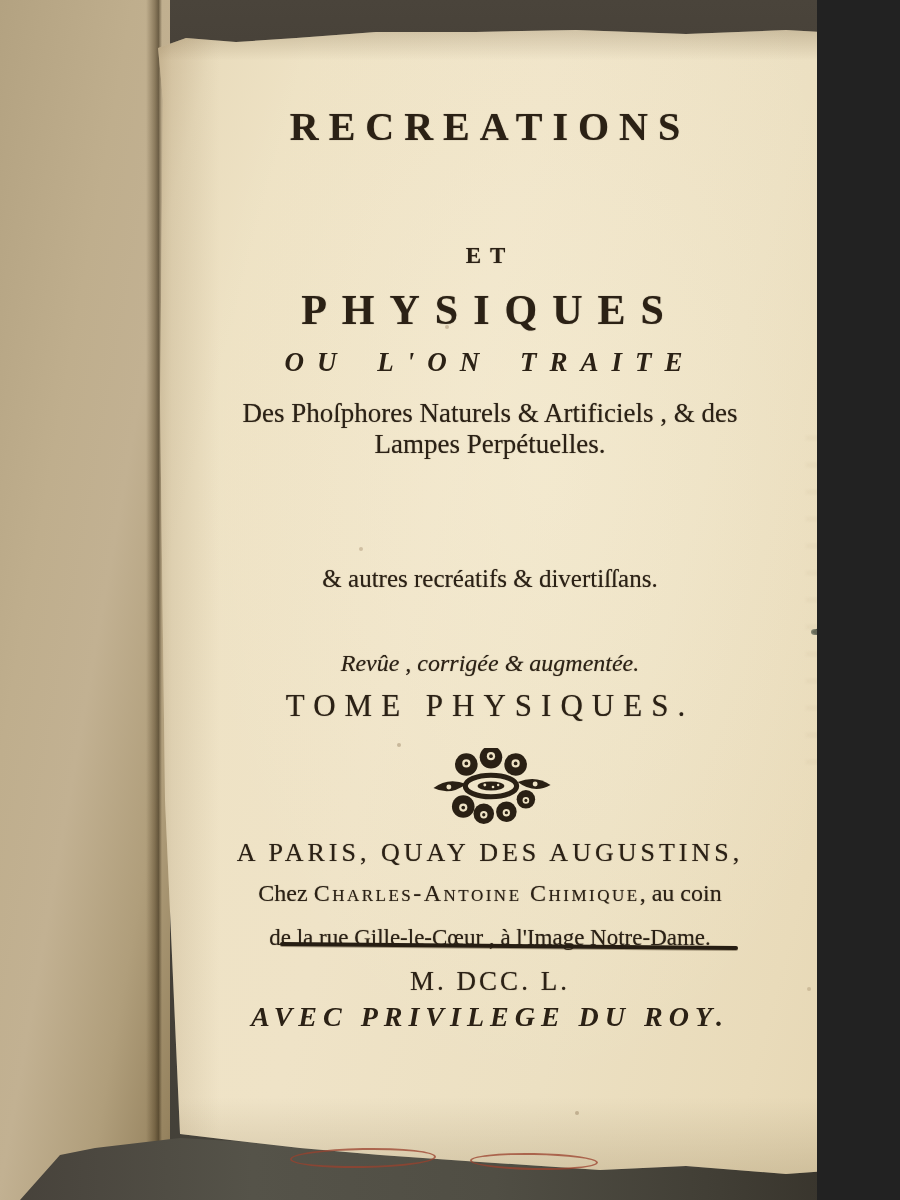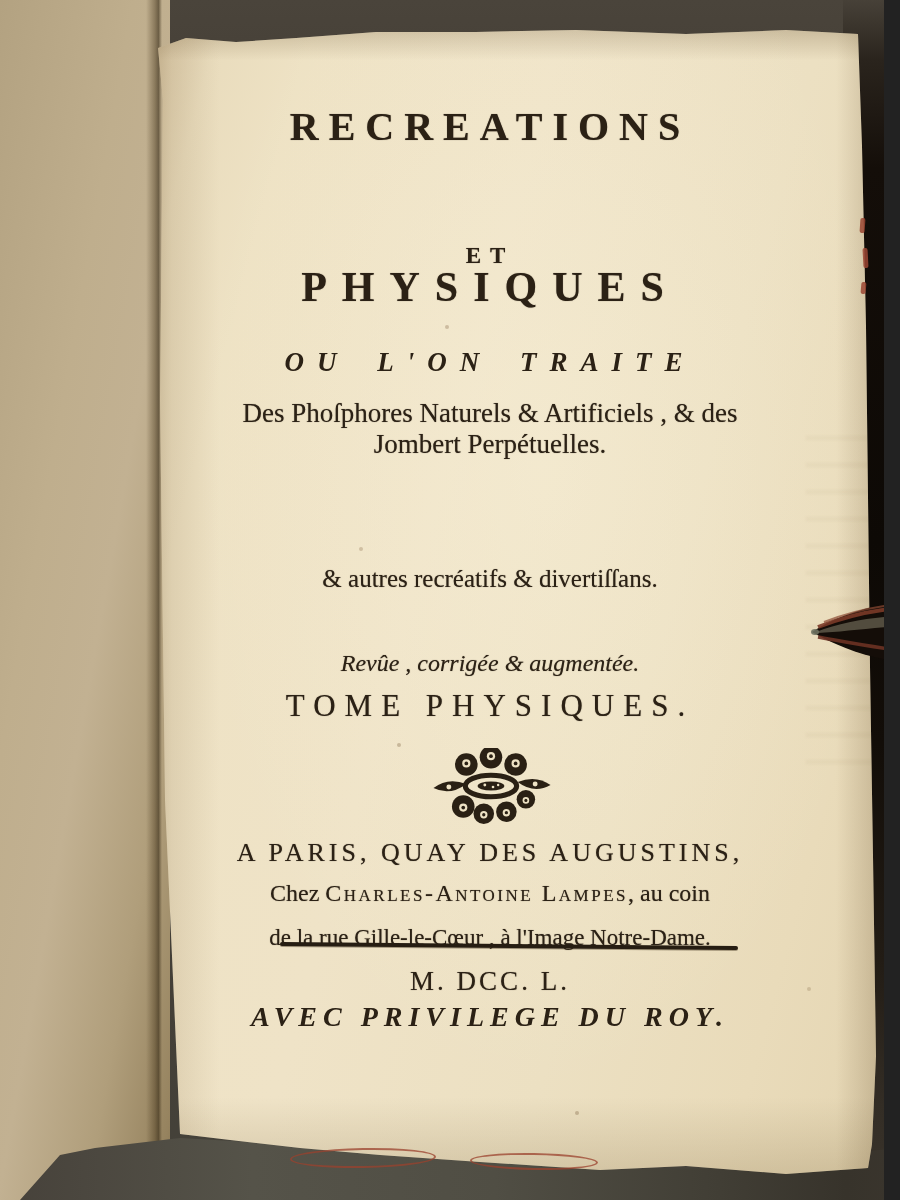--- a/index.html
+++ b/index.html
@@ -1,17 +1,17 @@
 <!DOCTYPE html>
 <html><head>
 <meta charset="utf-8">
 <style>
   html,body{margin:0;padding:0;background:#222;}
   .photo{
-    position:relative;width:884px;height:1200px;overflow:hidden;
+    position:relative;width:817px;height:1200px;overflow:hidden;
     background:linear-gradient(180deg,#4a443b 0%,#433d34 12%,#3f3931 50%,#45423a 100%);
     font-family:"Liberation Serif","DejaVu Serif",serif;
   }
   .layer{position:absolute;}
   
   .backdrop-right{
     left:843px;top:0;width:57px;height:1200px;
     background:linear-gradient(180deg,#474138 0%,#2a241d 5%,#140e09 14%,#0d0905 45%,#120d08 62%,#221c15 80%,#332d25 92%,#3a342c 100%);
   }
   
@@ -45,21 +45,21 @@
       716px 120px,720px 300px,722px 470px,724px 640px,727px 830px,730px 1030px,726px 1118px,722px 1142px,
       640px 1148px,540px 1140px,454px 1144px,334px 1136px,234px 1129px,154px 1122px,84px 1114px,34px 1108px,
       19px 774px,14px 374px,17px 74px);
   }
   .line{position:absolute;left:4px;width:680px;text-align:center;color:#2b2115;white-space:nowrap;line-height:1.05;}
   .soft{text-shadow:0 0 1px rgba(43,33,21,.55);}
   .ital{font-style:italic;}
   .t1{top:80px;font-size:40px;font-weight:bold;letter-spacing:10px;}
   .t2{top:143px;font-size:49px;font-weight:bold;letter-spacing:7px;}
   .t3{top:218px;font-size:23px;font-weight:bold;letter-spacing:9px;}
-  .t4{top:239px;font-size:42px;font-weight:bold;letter-spacing:15px;}
+  .t4{top:262px;font-size:42px;font-weight:bold;letter-spacing:15px;}
   .t5{top:322px;font-size:27px;letter-spacing:13px;word-spacing:8px;font-weight:bold;}
   .t6{top:373px;font-size:27px;}
   .t7{top:404px;font-size:27px;}
   .t8{top:460px;font-size:28px;font-weight:bold;}
   .t9{top:514px;font-size:25px;}
   .t10{top:540px;font-size:25px;}
   .t11{top:583px;font-size:28px;letter-spacing:7px;}
   .t12{top:625px;font-size:24px;}
   .t13{top:664px;font-size:31px;letter-spacing:9px;}
   .orn{top:722px;left:276px;width:140px;height:76px;text-align:center;}
@@ -102,21 +102,21 @@
 
   <div class="layer title-page">
     <div class="layer ghost"></div>
     <div class="layer specks"></div>
 
     <div class="line t1 soft">RECREATIONS</div>
     <div class="line t3 soft">ET</div>
     <div class="line t4 soft">PHYSIQUES</div>
     <div class="line t5 ital">OU L'ON TRAITE</div>
     <div class="line t6 soft">Des Phoſphores Naturels &amp; Artificiels , &amp; des</div>
-    <div class="line t7 soft">Jombert Perpétuelles.</div>
+    <div class="line t7 soft">Lampes Perpétuelles.</div>
     <div class="line t10 soft">&amp; autres recréatifs &amp; divertiſſans.</div>
     <div class="line t12 ital soft">Revûe , corrigée &amp; augmentée.</div>
     <div class="line t13 soft">TOME PHYSIQUES.</div>
 
     <div class="layer orn">
       <svg width="132" height="76" viewBox="0 0 120 74">
         <g fill="#2a2014">
           <path d="M3,39 Q17,28 35,35 Q19,47 3,39 Z"></path>
           <path d="M117,36 Q103,26 85,33 Q101,45 117,36 Z"></path>
           <g>
@@ -151,21 +151,21 @@
         </g>
         <ellipse cx="59" cy="37" rx="25" ry="10.5" fill="none" stroke="#2a2014" stroke-width="5"></ellipse>
         <ellipse cx="59" cy="37" rx="13" ry="4.5" fill="#2a2014"></ellipse>
         <circle cx="53" cy="36" r="1.4" fill="#eee2c4"></circle>
           <circle cx="61" cy="38" r="1.3" fill="#eee2c4"></circle>
           <circle cx="66" cy="36" r="1.2" fill="#eee2c4"></circle>
       </svg>
     </div>
 
     <div class="line t15 soft">A PARIS, QUAY DES AUGUSTINS,</div>
-    <div class="line t16 soft"><span>Chez </span><span class="smallcaps">Charles-Antoine Lampes</span><span>, au coin</span></div>
+    <div class="line t16 soft"><span>Chez </span><span class="smallcaps">Charles-Antoine Chimique</span><span>, au coin</span></div>
     <div class="line t17 soft">de la rue Gille-le-Cœur , à l'Image Notre-Dame.</div>
 
     <div class="layer rule"></div>
 
     <div class="line t19 soft">M. DCC. L.</div>
     <div class="line t20 ital">AVEC PRIVILEGE DU ROY.</div>
   </div>
 
   <div class="layer edge-dash d1"></div>
   <div class="layer edge-dash d2"></div>

